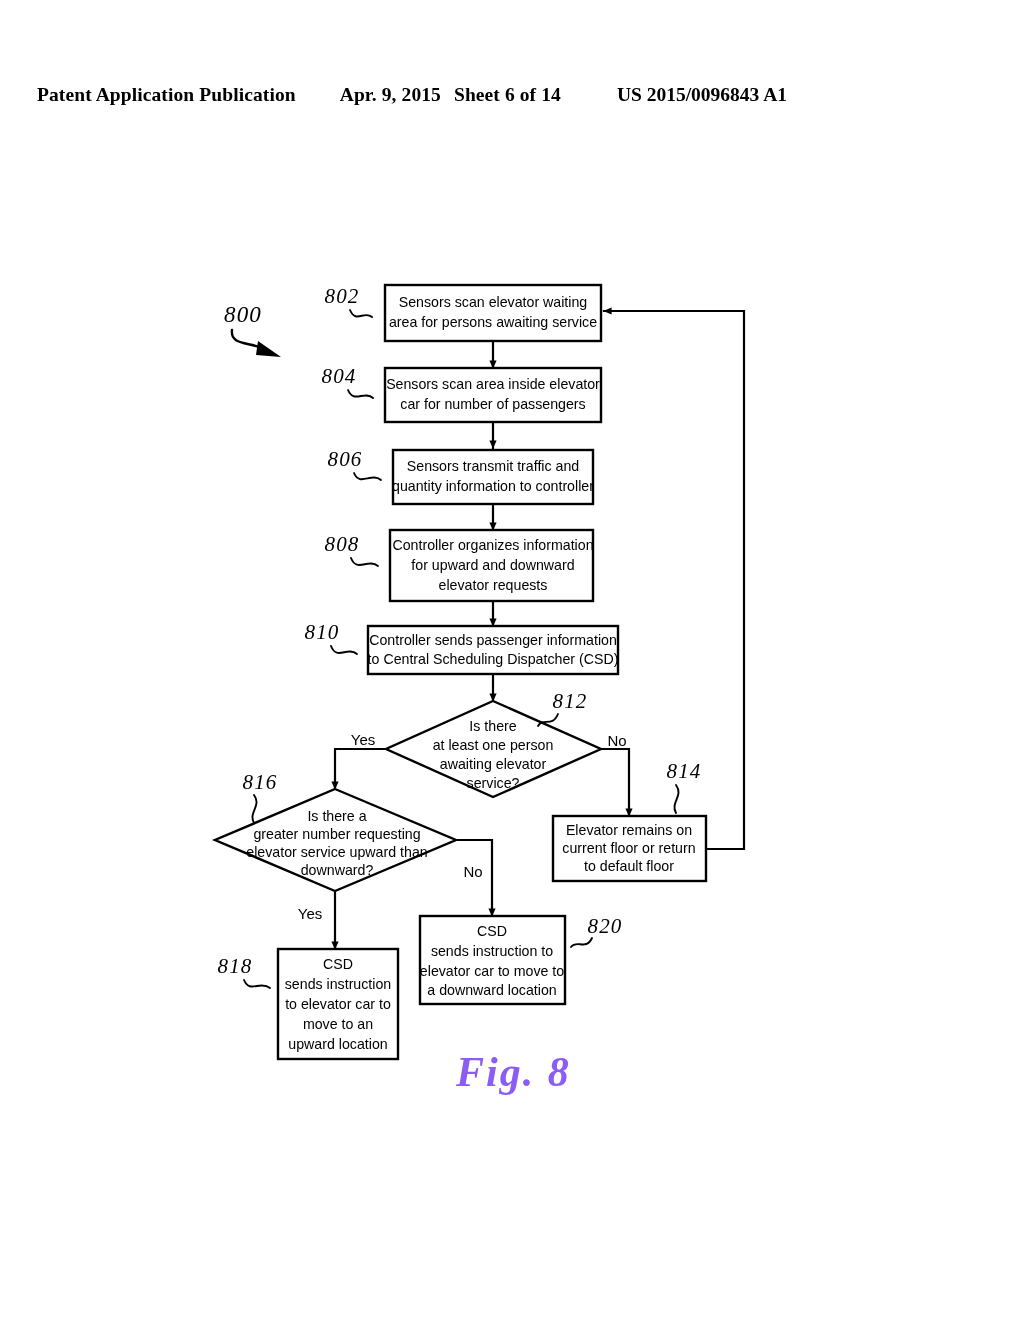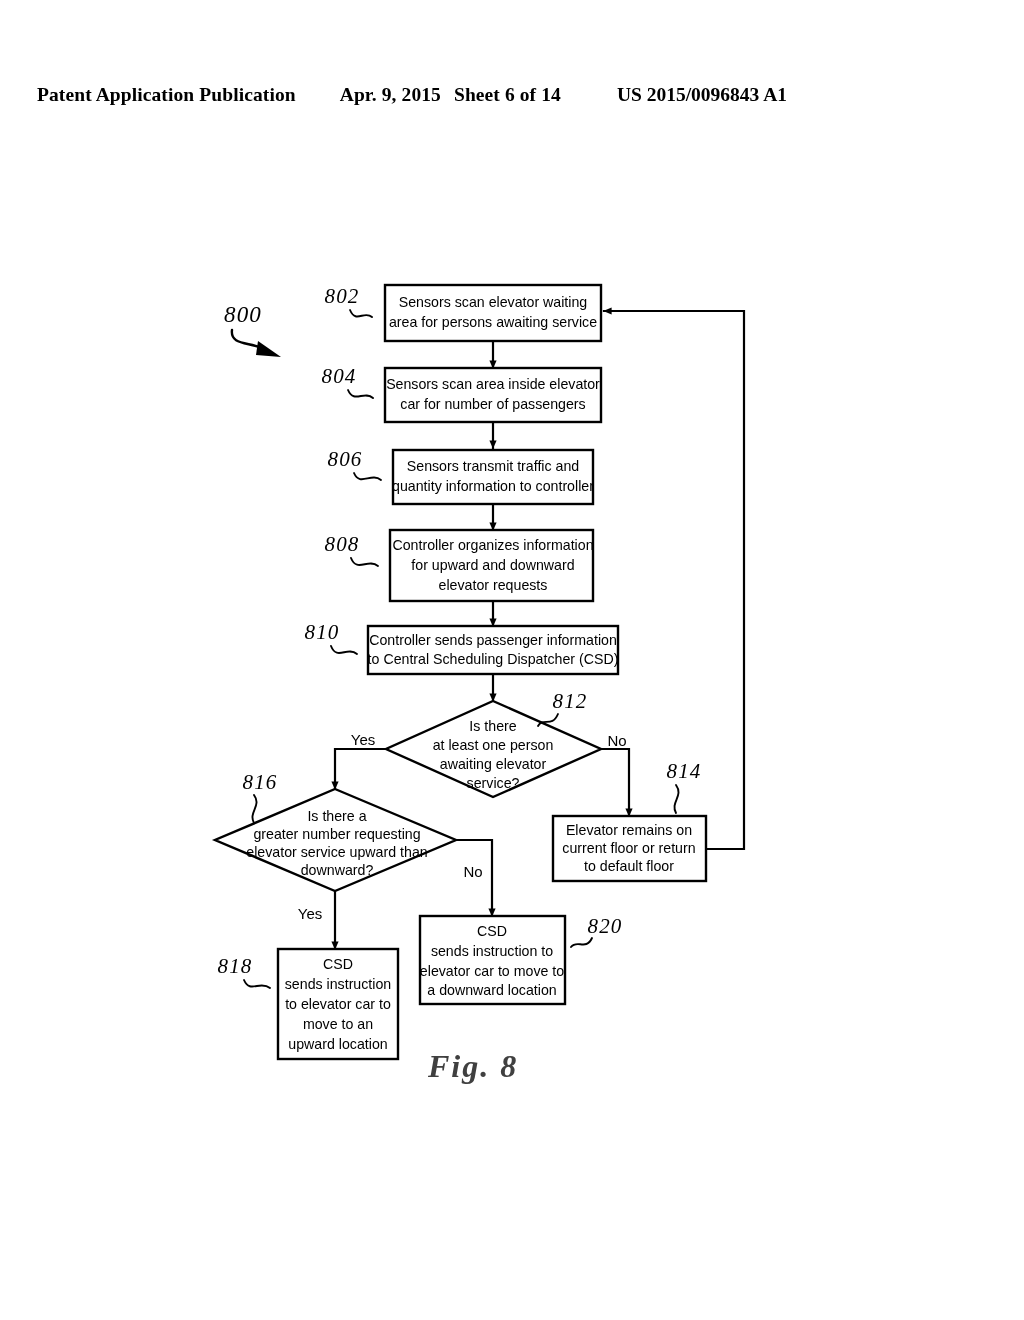--- a/index.html
+++ b/index.html
@@ -36,27 +36,27 @@
     white-space: nowrap;
   }
   .pat-header .hdr-pub { margin-right: 44px; }
   .pat-header .hdr-date { margin-right: 13px; }
   .pat-header .hdr-sheet { margin-right: 44px; }
   .pat-header .hdr-patno { letter-spacing: 0px; margin-left: 12px; }
 
   
   .fig-caption {
     position: absolute;
-    left: 428px;
+    left: 456px;
     top: 1048px;
     font-family: "Liberation Serif", serif;
     font-style: italic;
     font-weight: bold;
-    font-size: 32px;
-    color: #404040;
+    font-size: 42px;
+    color: #8b5cf6;
     letter-spacing: 2px;
   }
 
   
   #flow {
     position: absolute;
     left: 0;
     top: 0;
     width: 1024px;
     height: 1320px;

